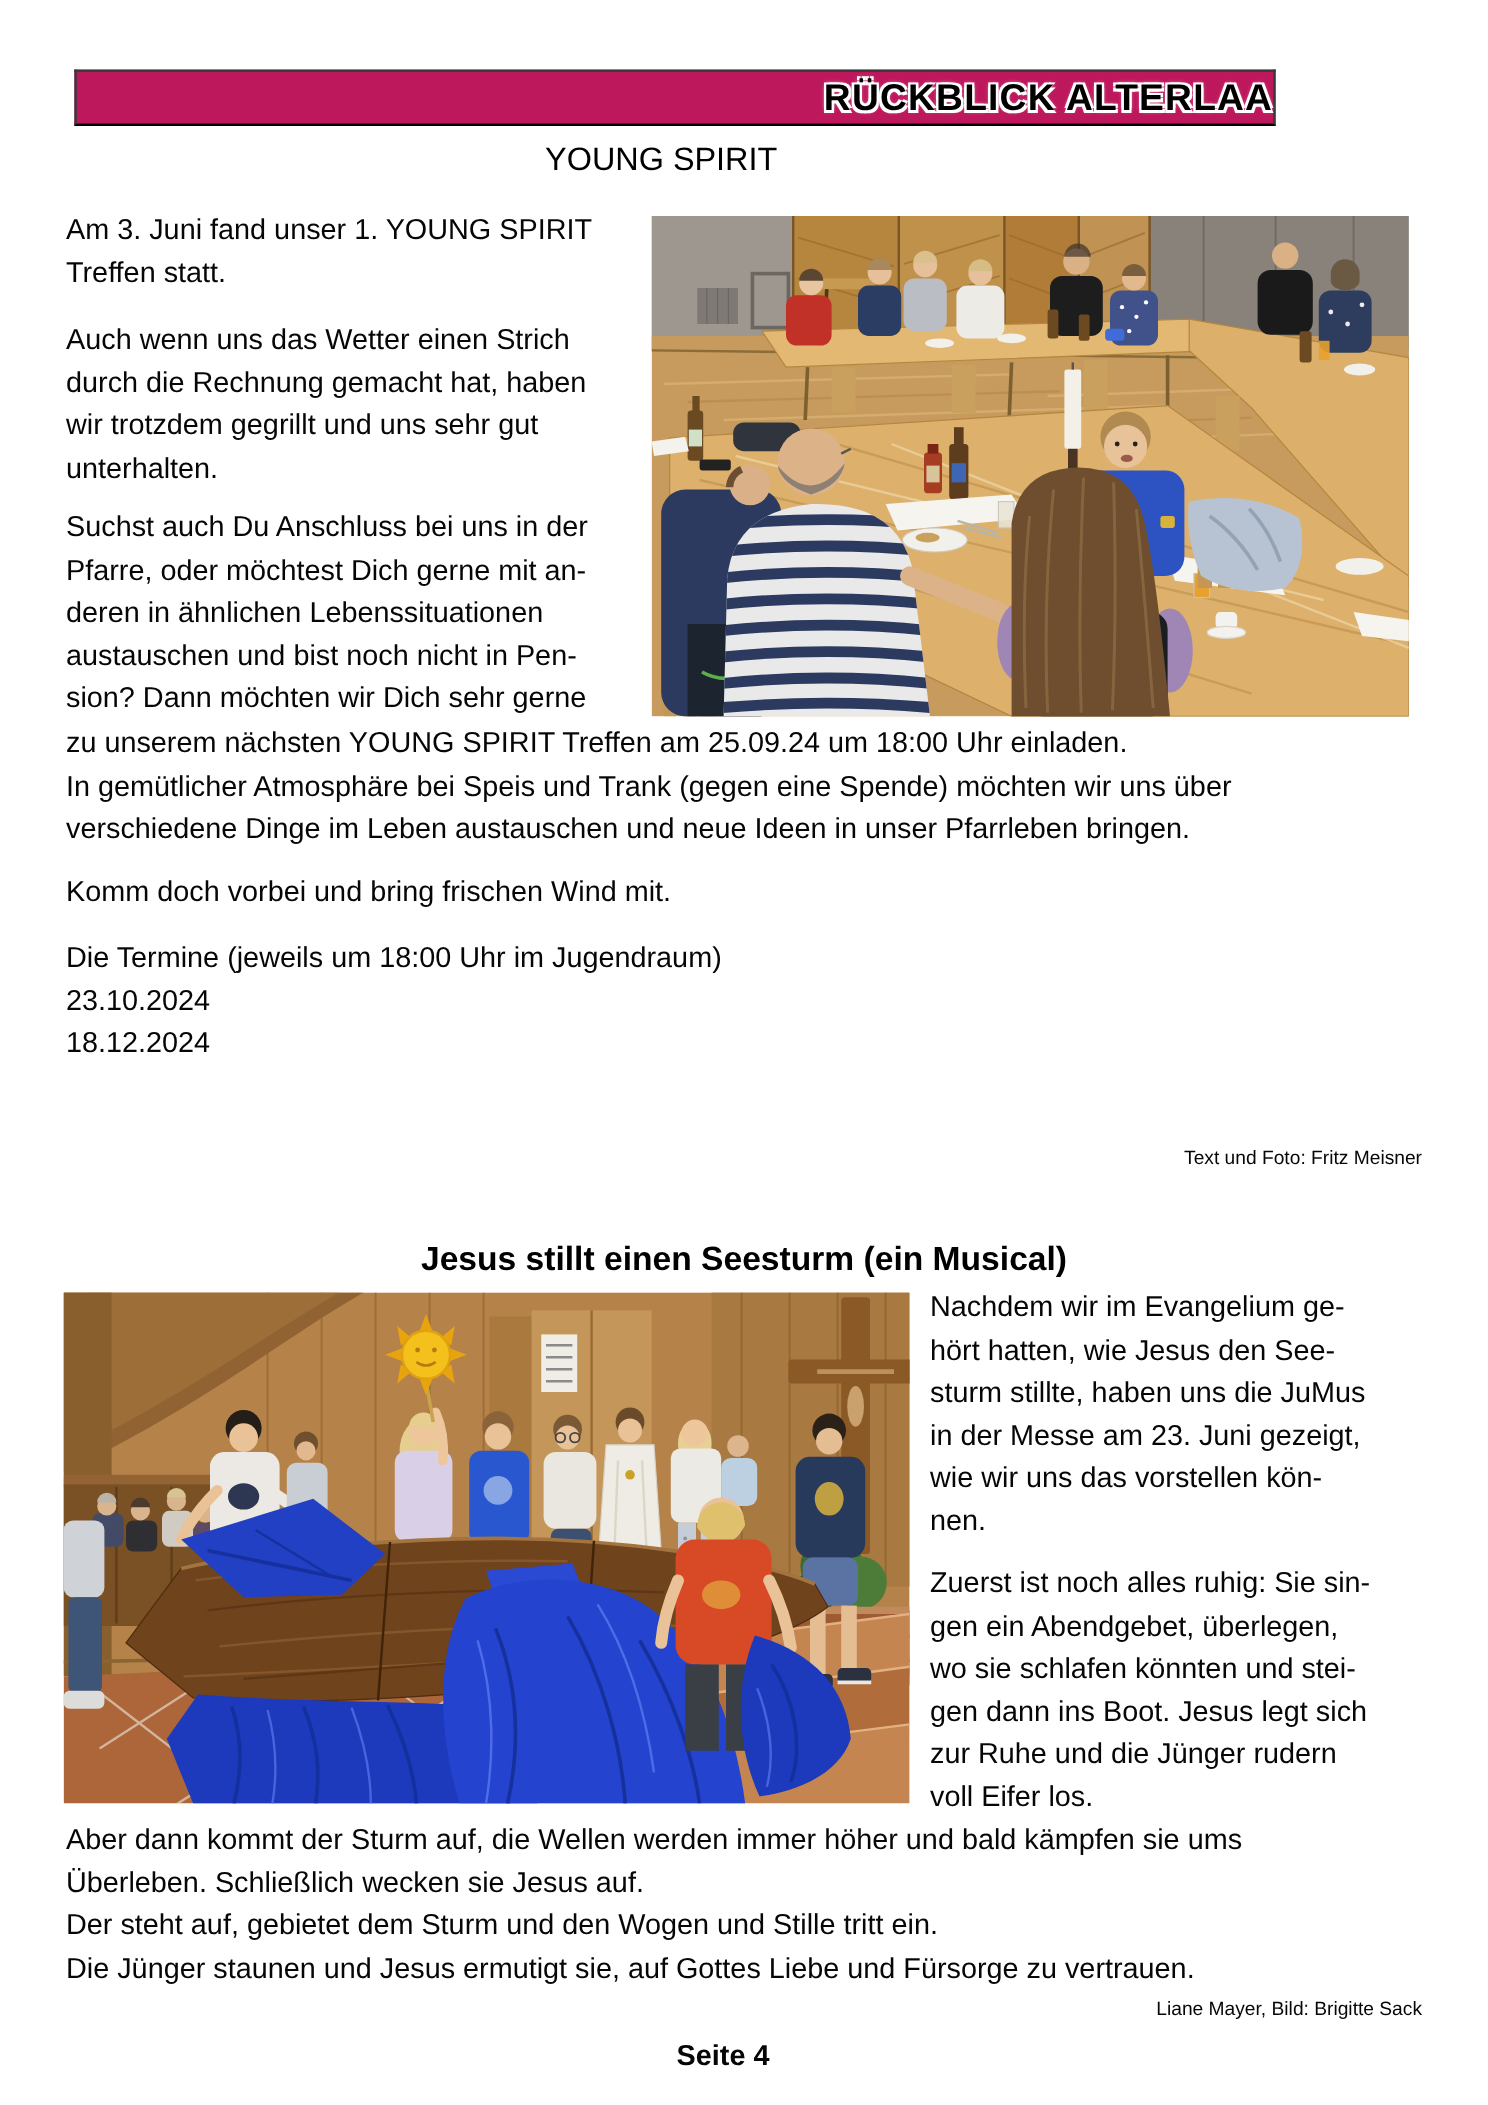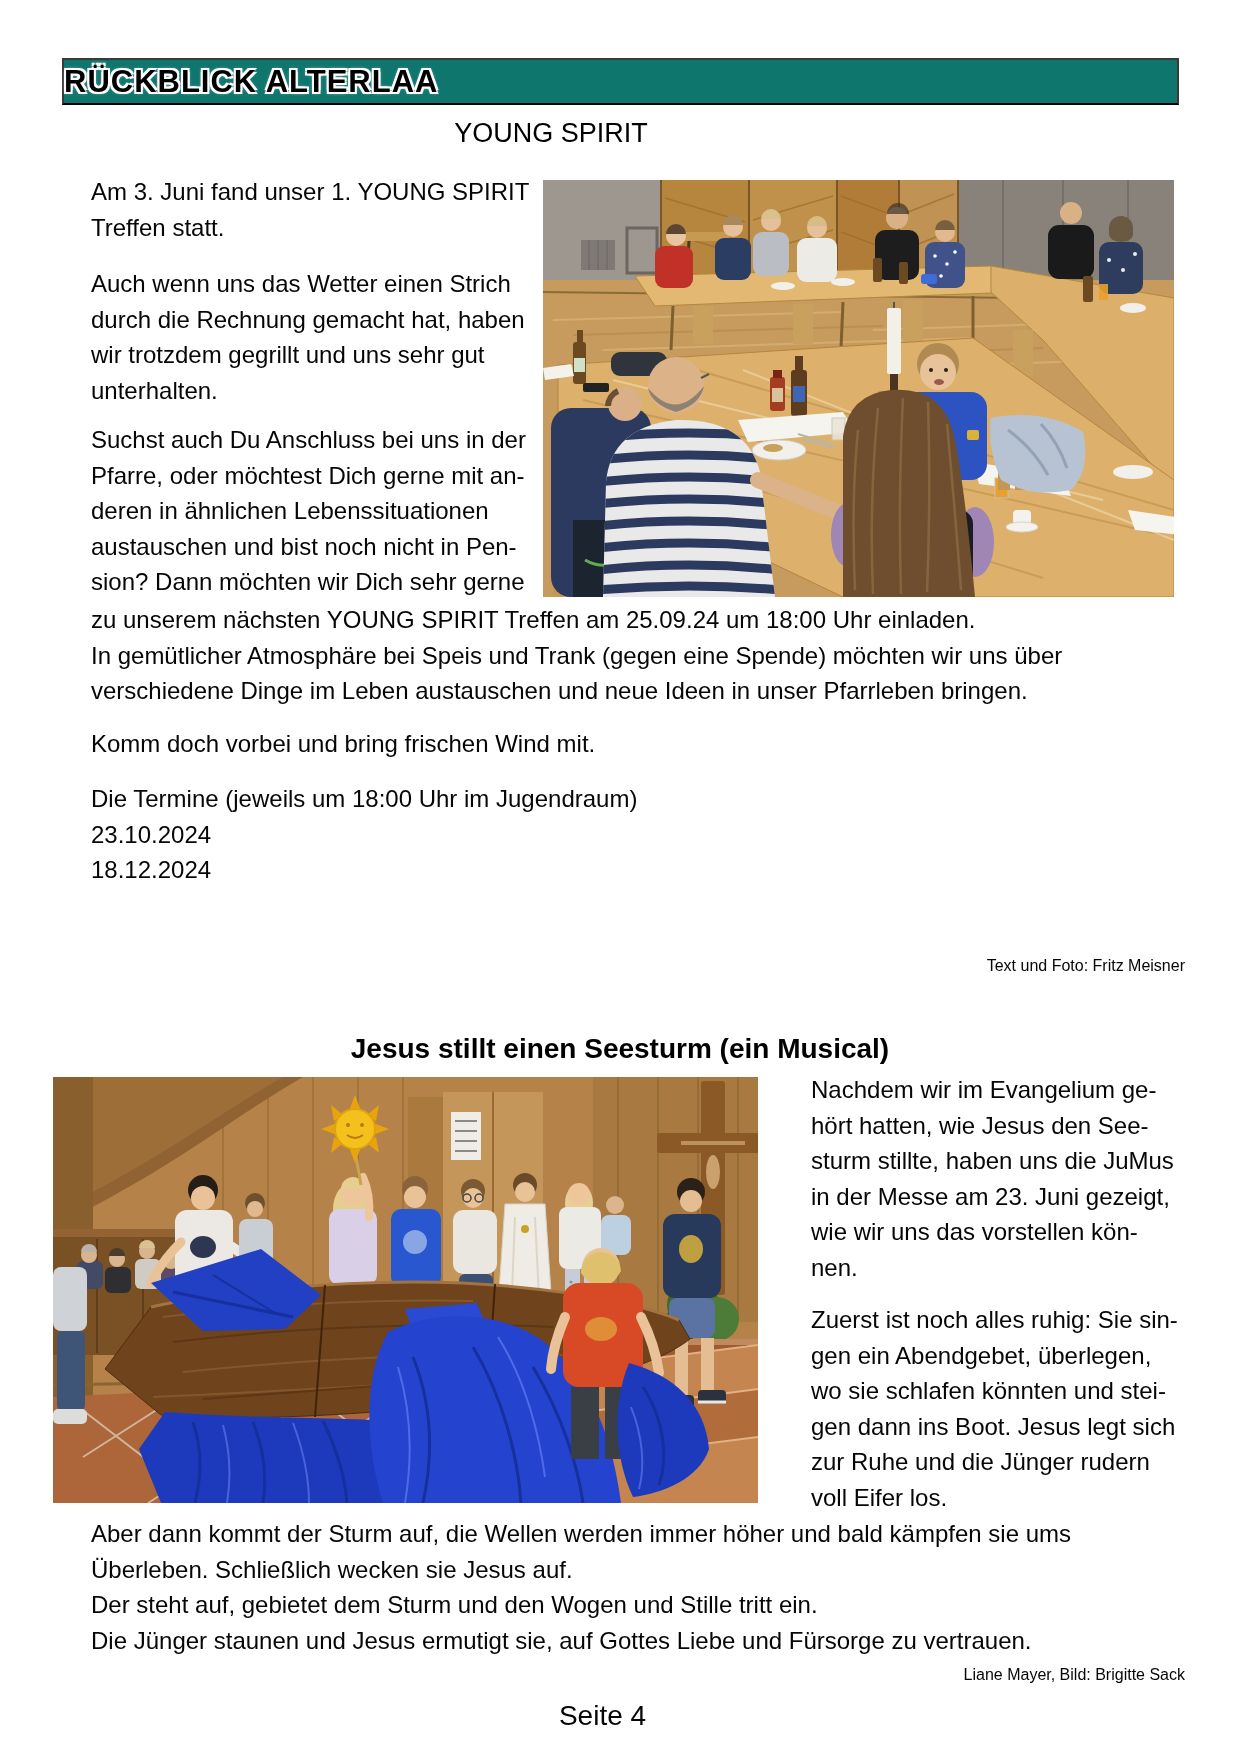--- a/index.html
+++ b/index.html
@@ -3,38 +3,38 @@
 <meta charset="utf-8">
 <style>
   html,body { margin:0; padding:0; background:#ffffff; }
   .page {
     position:relative; width:1240px; height:1754px; margin:0 auto;
     background:#ffffff; overflow:hidden;
     font-family:"Liberation Sans", sans-serif; color:#000;
   }
   .abs { position:absolute; }
   .pre { white-space:pre; }
-  .body-text { font-size:24px; line-height:35.5px; color:#060606;margin-left:36px; }
+  .body-text { font-size:24px; line-height:35.5px; color:#060606; }
   .banner {
-    position:absolute; left:62px; top:58px; width:1117px; height:47px;
-    background:#0f766e; border:2px solid #3a3a3a; border-bottom-color:#000;
-    box-sizing:border-box; display:flex; align-items:center; justify-content:flex-start;
+    position:absolute; left:62px; top:58px; width:1001px; height:47px;
+    background:#be185d; border:2px solid #3a3a3a; border-bottom-color:#000;
+    box-sizing:border-box; display:flex; align-items:center; justify-content:flex-end;
   }
   .banner-title {
     font-size:31px; font-weight:bold; letter-spacing:1px; color:#000;
     text-shadow:-2px -2px 0 #fff, 2px -2px 0 #fff, -2px 2px 0 #fff, 2px 2px 0 #fff, 0 0 4px #fff;
   }
   .h1 { position:absolute; left:55px; top:118px; width:992px; text-align:center;
         font-size:27px; font-weight:normal; }
   .h2 { position:absolute; left:55px; top:1033px; width:1130px; text-align:center;
         font-size:28px; font-weight:bold; }
   .credit { font-size:16px; color:#060606; }
   .photo { position:absolute; display:block; }
   .footer { position:absolute; left:55px; top:1700px; width:1095px; text-align:center;
-            font-size:28px; color:#060606; }
+            font-size:24px; color:#060606;font-weight:bold; }
 </style>
 </head>
 <body>
 
 <div class="page">
 
   <div class="banner">
     <span class="banner-title">RÜCKBLICK ALTERLAA</span>
   </div>
 

